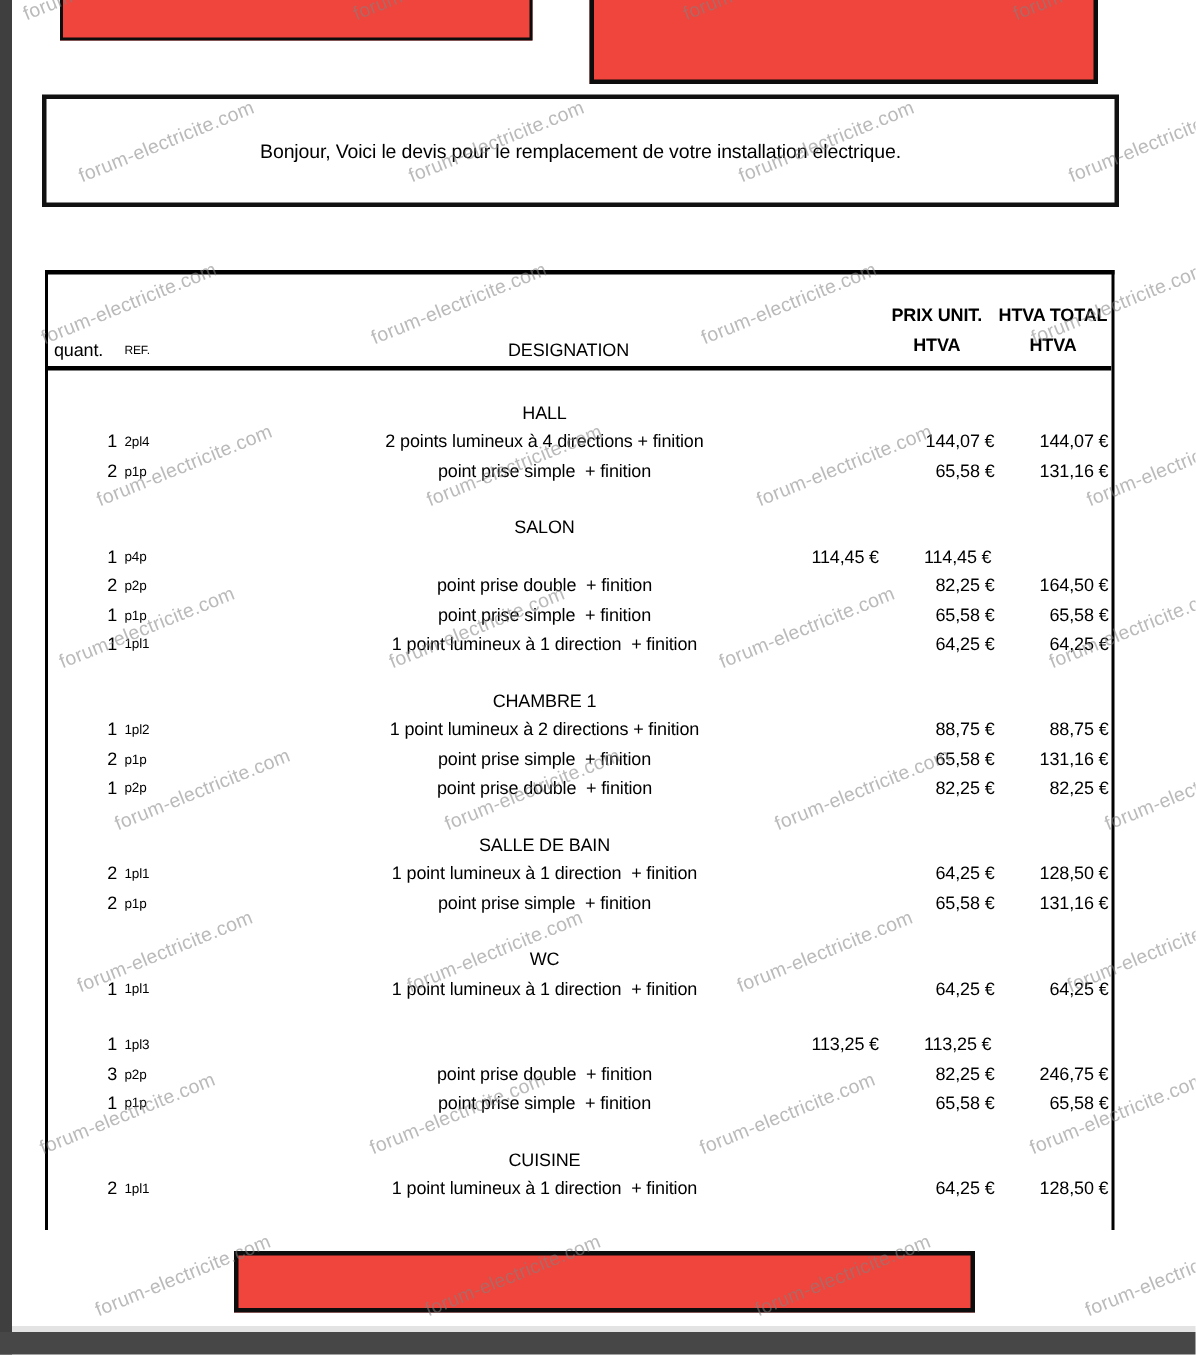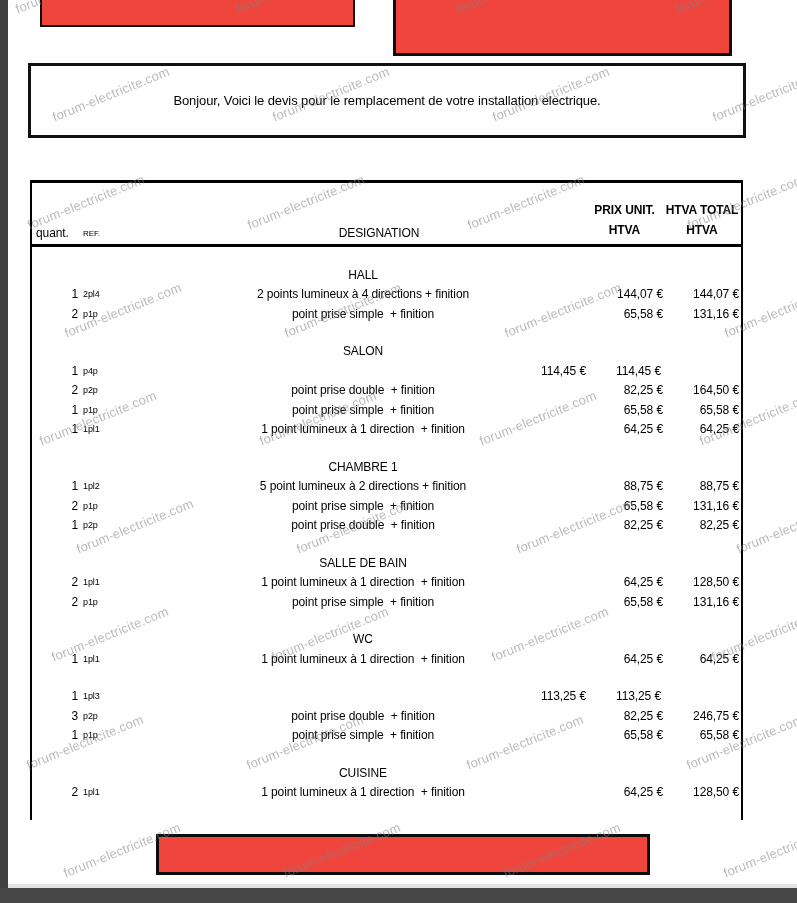--- a/index.html
+++ b/index.html
@@ -153,21 +153,21 @@
       <div class="trow title-row">
         <div class="c q"></div>
         <div class="c r"></div>
         <div class="c d">CHAMBRE 1</div>
         <div class="c pu"></div>
         <div class="c pt"></div>
       </div>
       <div class="trow">
         <div class="c q">1</div>
         <div class="c r">1pl2</div>
-        <div class="c d">5 point lumineux à 2 directions + finition</div>
+        <div class="c d">1 point lumineux à 2 directions + finition</div>
         <div class="c pu">88,75 €</div>
         <div class="c pt">88,75 €</div>
       </div>
       <div class="trow">
         <div class="c q">2</div>
         <div class="c r">p1p</div>
         <div class="c d">point prise simple  + finition</div>
         <div class="c pu">65,58 €</div>
         <div class="c pt">131,16 €</div>
       </div>

